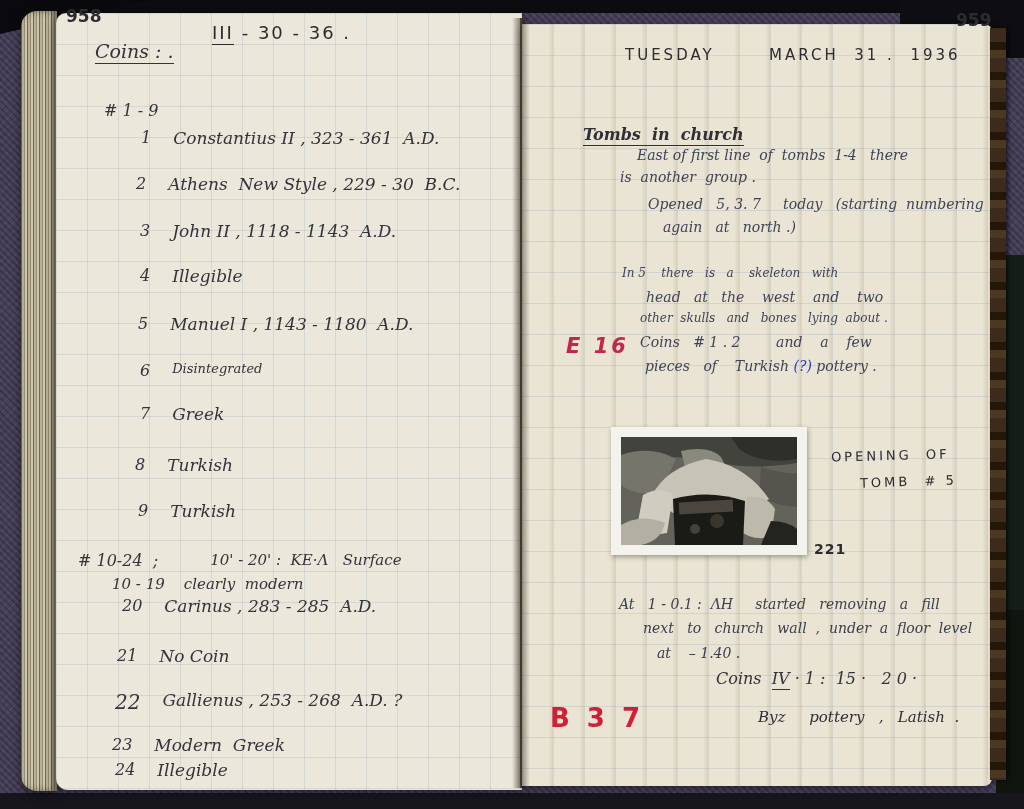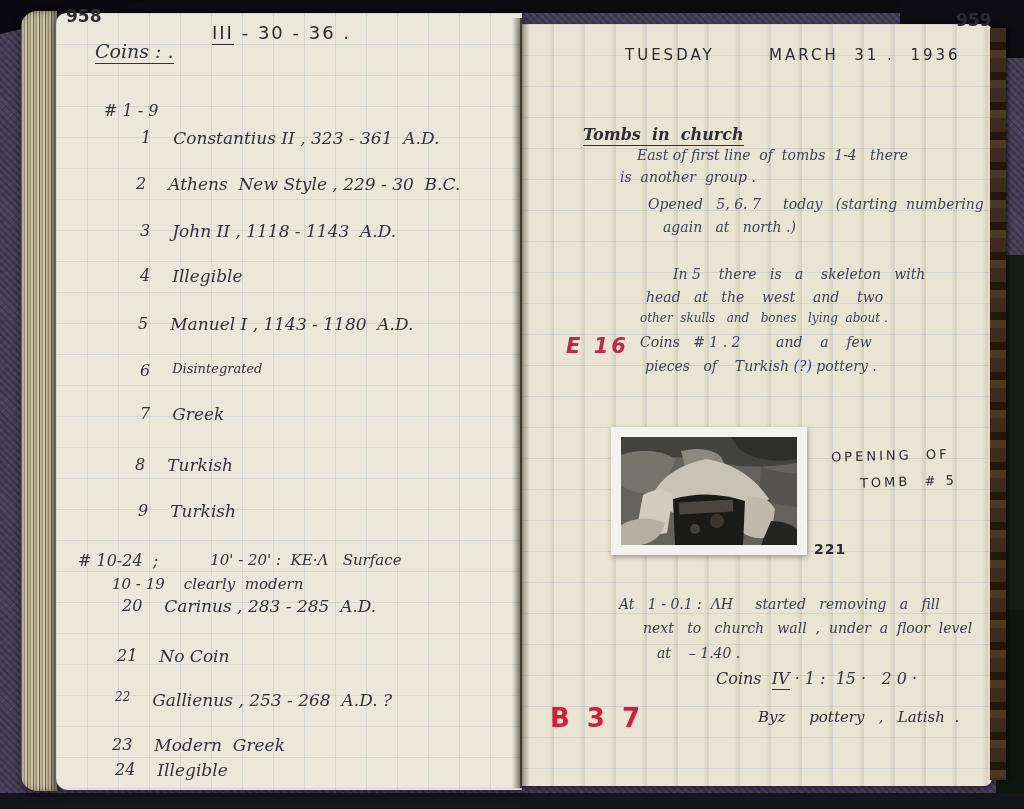--- a/index.html
+++ b/index.html
@@ -118,44 +118,44 @@
 
   <div class="abs coin-row" style="left:122px;top:596px;">
     <span class="hand" style="font-size:16px;">20</span>
     <span class="hand" style="font-size:17px;">Carinus , 283 - 285  A.D.</span>
   </div>
   <div class="abs coin-row" style="left:117px;top:646px;">
     <span class="hand" style="font-size:16px;">21</span>
     <span class="hand" style="font-size:17px;">No Coin</span>
   </div>
   <div class="abs coin-row" style="left:115px;top:690px;">
-    <span class="hand" style="font-size:12px;">22</span>
+    <span class="hand" style="font-size:20px;">22</span>
     <span class="hand" style="font-size:17px;">Gallienus , 253 - 268  A.D. ?</span>
   </div>
   <div class="abs coin-row" style="left:112px;top:735px;">
     <span class="hand" style="font-size:16px;">23</span>
     <span class="hand" style="font-size:17px;">Modern  Greek</span>
   </div>
   <div class="abs coin-row" style="left:115px;top:760px;">
     <span class="hand" style="font-size:16px;">24</span>
     <span class="hand" style="font-size:17px;">Illegible</span>
   </div>
 
   <div class="abs printed" style="left:956px;top:10px;font-size:17px;font-weight:bold;">959</div>
 
   <div class="abs printed" style="left:625px;top:46px;font-size:15px;letter-spacing:3px;">TUESDAY       MARCH  31 .  1936</div>
 
   <div class="abs hand ul" style="left:583px;top:125px;font-size:16px;font-weight:bold;color:#2f2f36;">Tombs  in  church</div>
 
   <div class="abs hand" style="left:605px;top:147px;font-size:14px;color:#3d4457;margin-left:32px;">East of first line  of  tombs  1-4   there</div>
   <div class="abs hand" style="left:620px;top:169px;font-size:14px;color:#3d4457;">is  another  group .</div>
-  <div class="abs hand" style="left:648px;top:196px;font-size:14px;color:#3d4457;">Opened   5, 6. 7     today   (starting  numbering</div>
+  <div class="abs hand" style="left:648px;top:196px;font-size:14px;color:#3d4457;">Opened   5, 3. 7     today   (starting  numbering</div>
   <div class="abs hand" style="left:663px;top:219px;font-size:14px;color:#3d4457;">again   at   north .)</div>
 
-  <div class="abs hand" style="left:673px;top:266px;font-size:14px;color:#3d4457;">In 5    there   is   a    skeleton   with</div>
+  <div class="abs hand" style="left:622px;top:266px;font-size:12px;color:#3d4457;">In 5    there   is   a    skeleton   with</div>
   <div class="abs hand" style="left:646px;top:289px;font-size:14px;color:#3d4457;">head   at   the    west    and    two</div>
   <div class="abs hand" style="left:640px;top:311px;font-size:12px;color:#3d4457;">other  skulls   and   bones   lying  about .</div>
   <div class="abs hand" style="left:640px;top:334px;font-size:14px;color:#3d4457;">Coins   # 1 . 2        and    a    few</div>
   <div class="abs hand" style="left:645px;top:358px;font-size:14px;color:#3d4457;"><span>pieces   of    Turkish </span><span class="blue">(?)</span><span> pottery .</span></div>
 
   <div class="abs stamp" style="left:566px;top:334px;font-size:21px;font-style:italic;letter-spacing:3px;color:#c1274b;">E 16</div>
 
   <div class="abs photo-frame" style="left:611px;top:427px;width:176px;height:108px;">
     <svg width="176" height="108" viewBox="0 0 176 108">
       <rect x="0" y="0" width="176" height="108" fill="#63635c"></rect>

